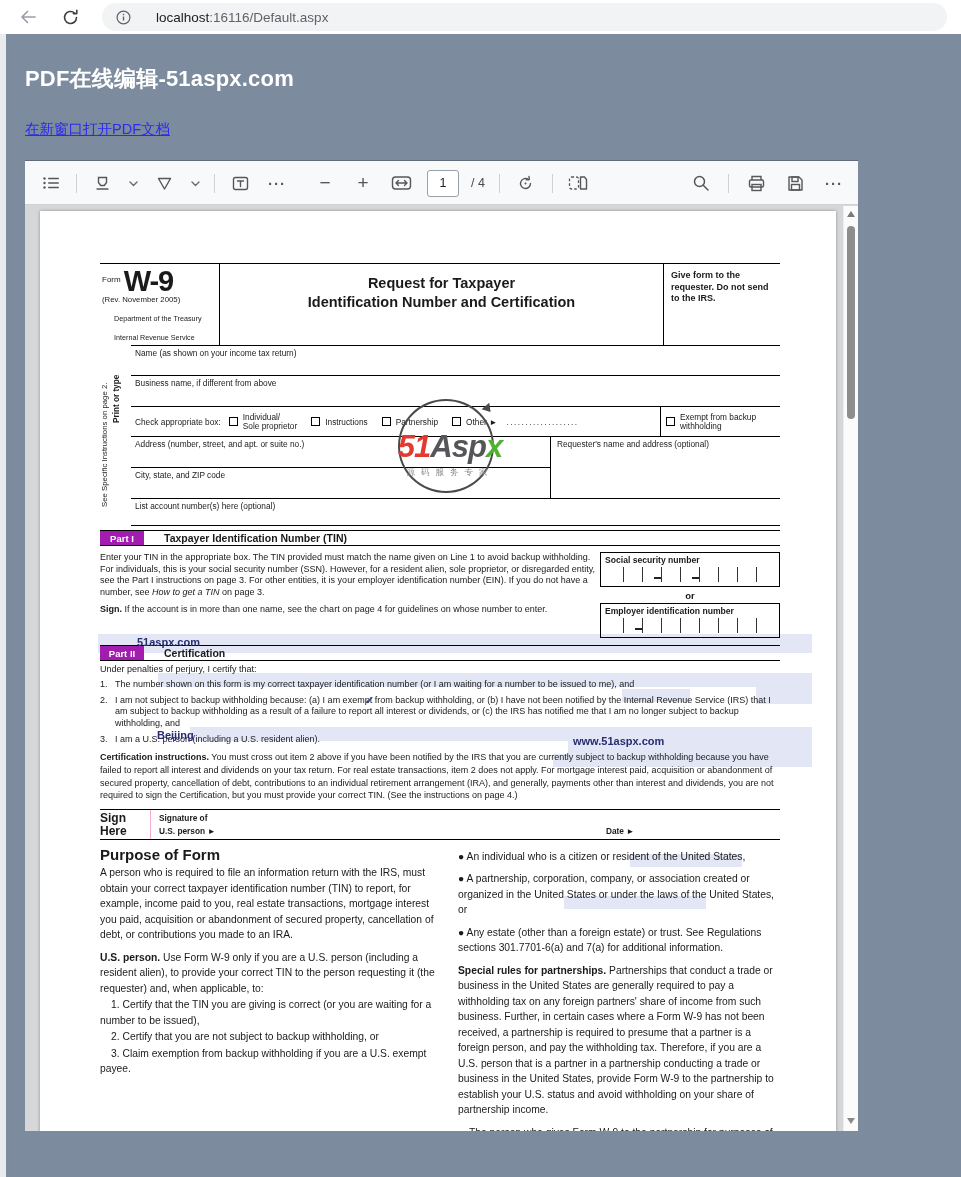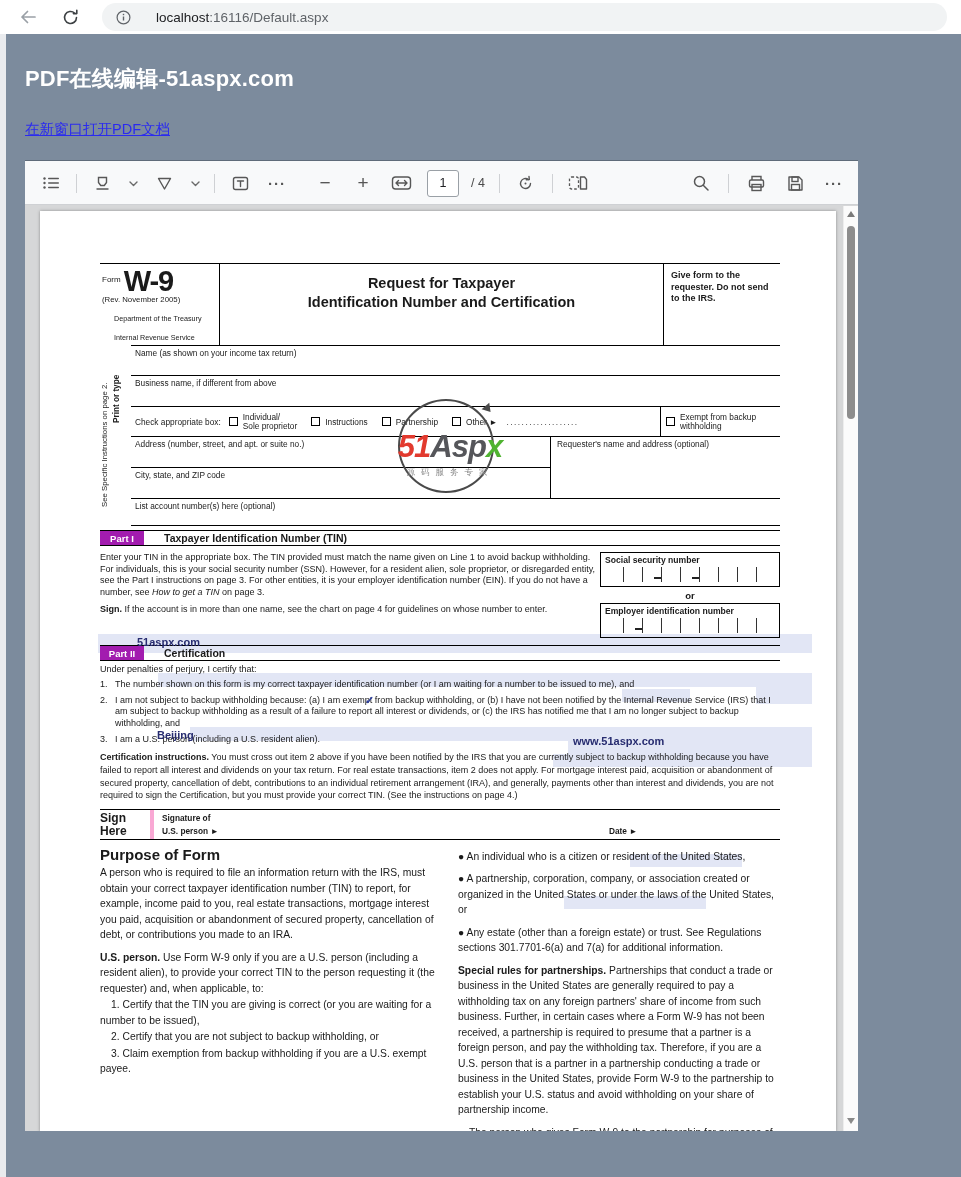--- a/index.html
+++ b/index.html
@@ -117,21 +117,21 @@
   .p2-under { font-size:9px; margin-top:3px; }
   .p2-item { font-size:9px; line-height:11.6px; position:relative; padding-left:15px; margin-top:4.5px; }
   .p2-num { position:absolute; left:0; top:0; }
   .cert-para { font-size:9px; line-height:12.6px; margin-top:6px; }
   .bold { font-weight:bold; }
   .ital { font-style:italic; }
 
   
   .sign-row { display:flex; border-top:1.5px solid #000; border-bottom:1.5px solid #000; margin-top:7px; height:31px; }
   .sign-c1 { width:50px; font-weight:bold; font-size:12px; line-height:13px; padding-top:2px; }
-  .sign-c2 { flex:1; border-left:4px solid #f9a8d4; padding:3px 0 0 8px; font-size:8.3px; font-weight:bold; position:relative; }
+  .sign-c2 { flex:1; border-left:1px solid #f9a8d4; padding:3px 0 0 8px; font-size:8.3px; font-weight:bold; position:relative; }
   .sig-l1 { display:block; }
   .sig-l2 { display:block; margin-top:3px; }
   .date-label { position:absolute; left:455px; bottom:3px; font-weight:bold; font-size:8.3px; }
 
   
   .two-col { display:flex; margin-top:7px; gap:21px; }
   .col-l { width:337px; }
   .col-r { width:322px; }
   .purpose-h { font-size:15px; font-weight:bold; margin-bottom:3px; }
   .bodytxt { font-size:10.3px; line-height:15.5px; }

